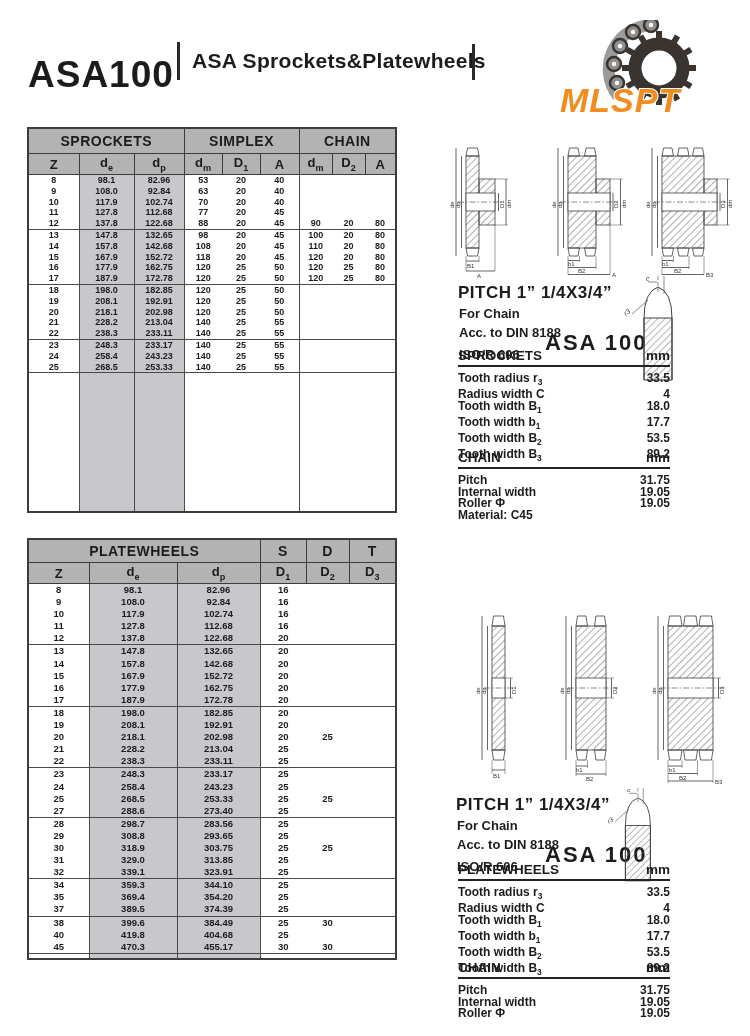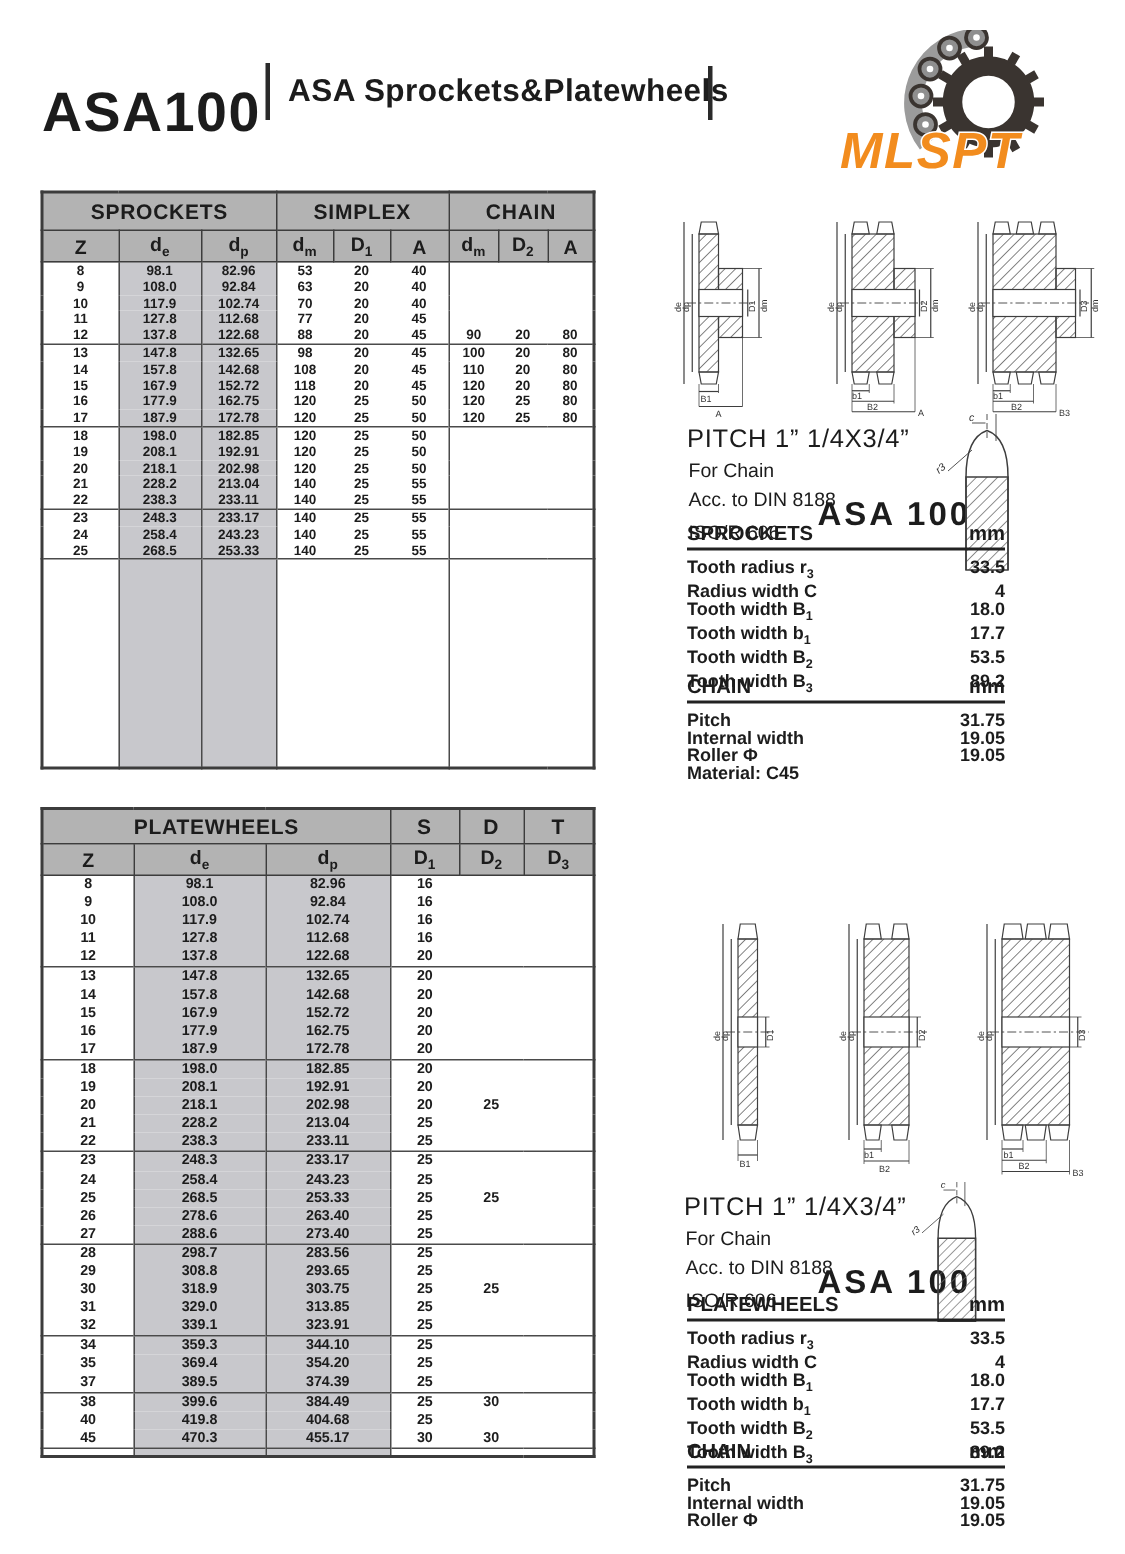--- a/index.html
+++ b/index.html
@@ -26,22 +26,22 @@
   .t-plt{left:27px;top:538px;width:368px;}
   .t-plt thead tr:first-child th{height:22px;font-size:14px;letter-spacing:.5px;}
   .t-plt thead tr:last-child th{height:20px;font-size:13px;}
   .t-plt td{font-size:9.5px;height:12.1px;line-height:12.1px;}
   .t-plt td.c1,.t-plt td.c2,.t-plt td.c3{border-left:1.3px solid #4a4a4a;}
   .t-plt td.c1,.t-plt td.c2{background:#c8c8cc;}
   .t-plt tbody.fill td{height:4px;}
   sub{font-size:70%;}
 
   
-  .pitch-title{font-size:17px;font-weight:normal;letter-spacing:.5px;}
-  .pitch-line{font-size:13px;font-weight:normal;text-align:right;}
+  .pitch-title{font-size:17px;font-weight:bold;letter-spacing:.5px;}
+  .pitch-line{font-size:13px;font-weight:bold;text-align:right;}
   .pitch-model{font-size:22px;font-weight:bold;letter-spacing:2px;margin-top:16px;}
 
   
   .spec{width:212px;}
   .spec-head{display:flex;border-bottom:2px solid #222;padding-bottom:2px;font-size:13.5px;font-weight:bold;}
   .spec-head .sl{width:190px;}
   .spec-row{display:flex;font-size:12px;font-weight:bold;line-height:11.6px;}
   .sl{width:190px;}
   .sv{flex:1;text-align:right;padding-left:16px;}
   .spec .spec-row:first-of-type{margin-top:6px;}
@@ -511,28 +511,20 @@
         <td class="c3">25</td>
         <td class="c4"></td>
         <td class="c5"></td>
       </tr>
       <tr>
         <td class="c0">25</td>
         <td class="c1">268.5</td>
         <td class="c2">253.33</td>
         <td class="c3">25</td>
         <td class="c4">25</td>
-        <td class="c5"></td>
-      </tr>
-      <tr>
-        <td class="c0">26</td>
-        <td class="c1">278.6</td>
-        <td class="c2">263.40</td>
-        <td class="c3">25</td>
-        <td class="c4"></td>
         <td class="c5"></td>
       </tr>
       <tr>
         <td class="c0">27</td>
         <td class="c1">288.6</td>
         <td class="c2">273.40</td>
         <td class="c3">25</td>
         <td class="c4"></td>
         <td class="c5"></td>
       </tr>

